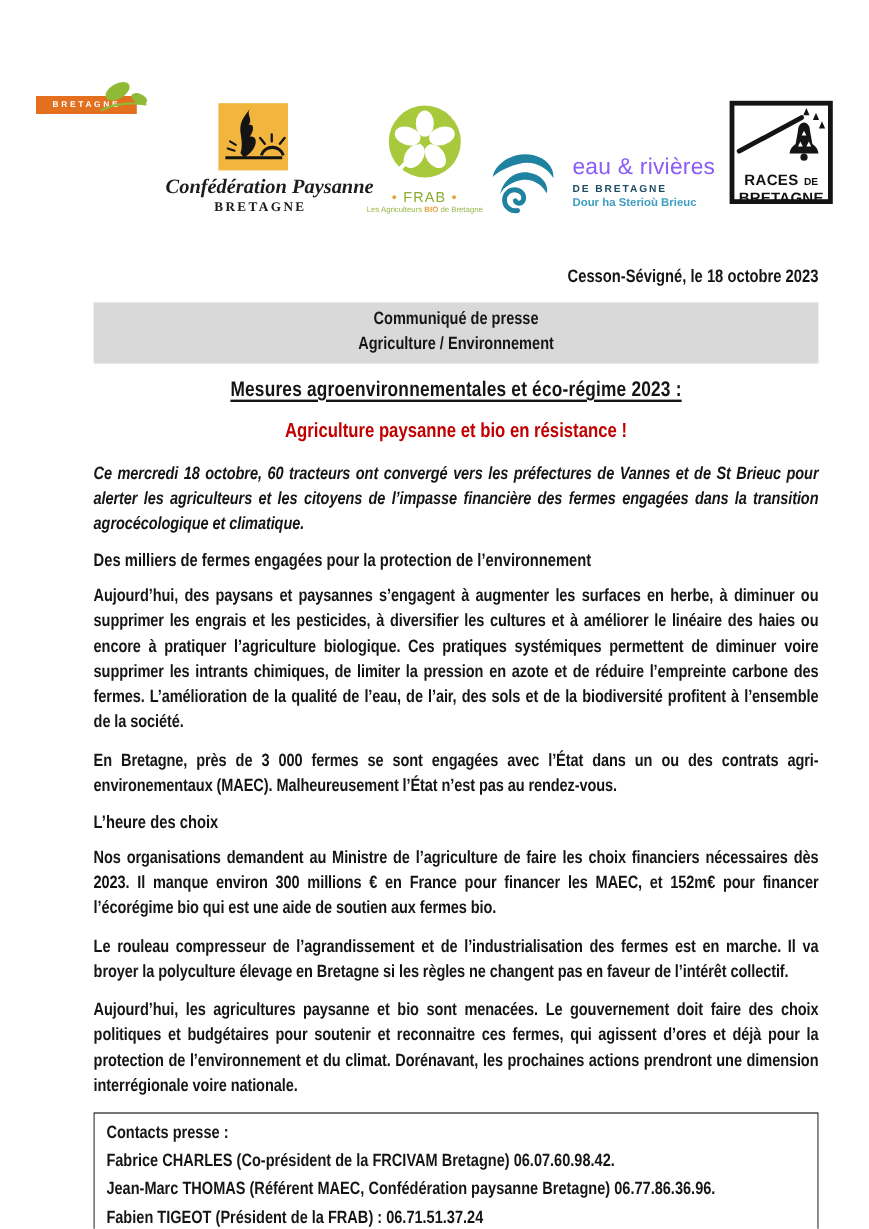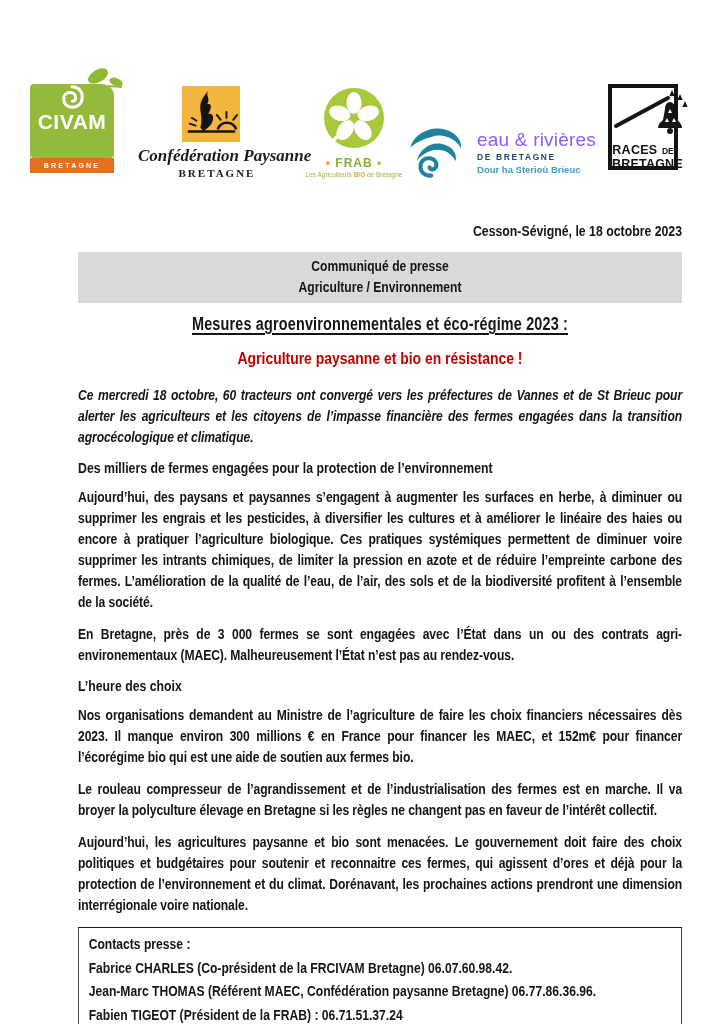--- a/index.html
+++ b/index.html
@@ -19,30 +19,30 @@
   .civam .strip { width:84px; height:15px; background:#e2701f; text-align:center;
                   color:#fff; font-size:7px; font-weight:700; letter-spacing:2.2px;
                   line-height:15px; }
   .confed { left:138px; top:86px; width:158px; text-align:center; }
   .confed .gold { position:relative; width:58px; height:56px; background:#f2b53d; margin:0 0 4px 44px; }
   .confed .script { font-family:"Liberation Serif", serif; font-style:italic; font-weight:700;
                     font-size:17px; color:#1c1c1c; white-space:nowrap; }
   .confed .region { font-family:"Liberation Serif", serif; font-weight:700; font-size:11px;
                     letter-spacing:2px; color:#1c1c1c; margin-top:1px; }
   .frab { left:302px; top:86px; width:104px; text-align:center; }
-  .frab .name-row { font-size:12px; font-weight:700; color:#8aae2e; margin-top:2px; letter-spacing:1px; }
+  .frab .name-row { font-size:12px; font-weight:400; color:#8aae2e; margin-top:2px; letter-spacing:1px; }
   .frab .name-row .dot { color:#e8a33c; }
   .frab .tagline { font-size:6.5px; color:#9ab648; margin-top:1px; white-space:nowrap; }
   .frab .tagline .bio { color:#e8a33c; font-weight:700; }
   .eau { left:406px; top:120px; width:190px; display:flex; align-items:center; gap:6px; }
   .eau .txt { text-align:left; }
   .eau .name { font-size:19px; color:#8b5cf6; letter-spacing:.2px; white-space:nowrap; }
   .eau .sub { font-size:8.5px; font-weight:700; color:#1d4d62; letter-spacing:1.6px; margin-top:1px; }
   .eau .breton { font-size:9.5px; font-weight:700; color:#3f9ec0; margin-top:2px; white-space:nowrap; }
-  .races { left:608px; top:84px; width:70px; height:86px; border:4px solid #141414;
+  .races { left:608px; top:84px; width:86px; height:86px; border:4px solid #141414;
            background:#fff; text-align:center; }
   .races .rtext { font-weight:700; color:#111; line-height:1.05; margin-top:1px; }
   .races .w1 { font-size:12.5px; letter-spacing:.3px; }
   .races .w2 { font-size:8.5px; }
   .races .w3 { display:block; font-size:12.5px; letter-spacing:.2px; }
 
   
   .content { position:absolute; left:78px; top:222px; width:604px; }
   .hscale { width:737px; transform:scaleX(0.8196); transform-origin:0 0; }
   .dateline { text-align:right; font-weight:700; font-size:15px; margin-bottom:13px; }
@@ -63,26 +63,20 @@
 <body>
 
 <div class="page">
 
   <div class="logo civam">
     <svg class="leaves" width="46" height="32" viewBox="0 0 46 32">
       <ellipse cx="18" cy="12" rx="11" ry="6.2" fill="#8fba35" transform="rotate(-30 18 12)"></ellipse>
       <ellipse cx="36" cy="18" rx="7" ry="3.8" fill="#8fba35" transform="rotate(22 36 18)"></ellipse>
       <path d="M4 28 Q20 20 42 23" stroke="#8fba35" stroke-width="2" fill="none"></path>
     </svg>
-    <div class="box">
-      <svg class="spiral" width="28" height="28" viewBox="0 0 30 30">
-        <path d="M15 3 C22 3 26 8 26 14 C26 21 21 25 15 25 C10 25 6 21 6 16 C6 12 9 9 13 9 C16 9 19 11 19 15 C19 17 17.5 18.5 15.5 18.5" stroke="#ffffff" stroke-width="3.2" fill="none" stroke-linecap="round"></path>
-      </svg>
-      <span class="word">CIVAM</span>
-    </div>
     <div class="strip">BRETAGNE</div>
   </div>
 
   <div class="logo confed">
     <div class="gold">
       <svg width="58" height="56" viewBox="0 0 60 52">
         <path d="M27 2 C24 8 30 10 26 16 C32 14 30 22 27 26 C33 24 34 32 29 38 C27 41 24 42 22 44 L19 40 C21 34 20 28 19 22 C18 12 23 8 27 2 Z" fill="#141414"></path>
         <path d="M37 42 A10 10 0 0 1 56 42" stroke="#141414" stroke-width="2.6" fill="none"></path>
         <path d="M46 24 L46 30 M36 27 L40 32 M57 27 L53 32" stroke="#141414" stroke-width="2" stroke-linecap="round"></path>
         <path d="M6 44 L55 44" stroke="#141414" stroke-width="2.6"></path>

